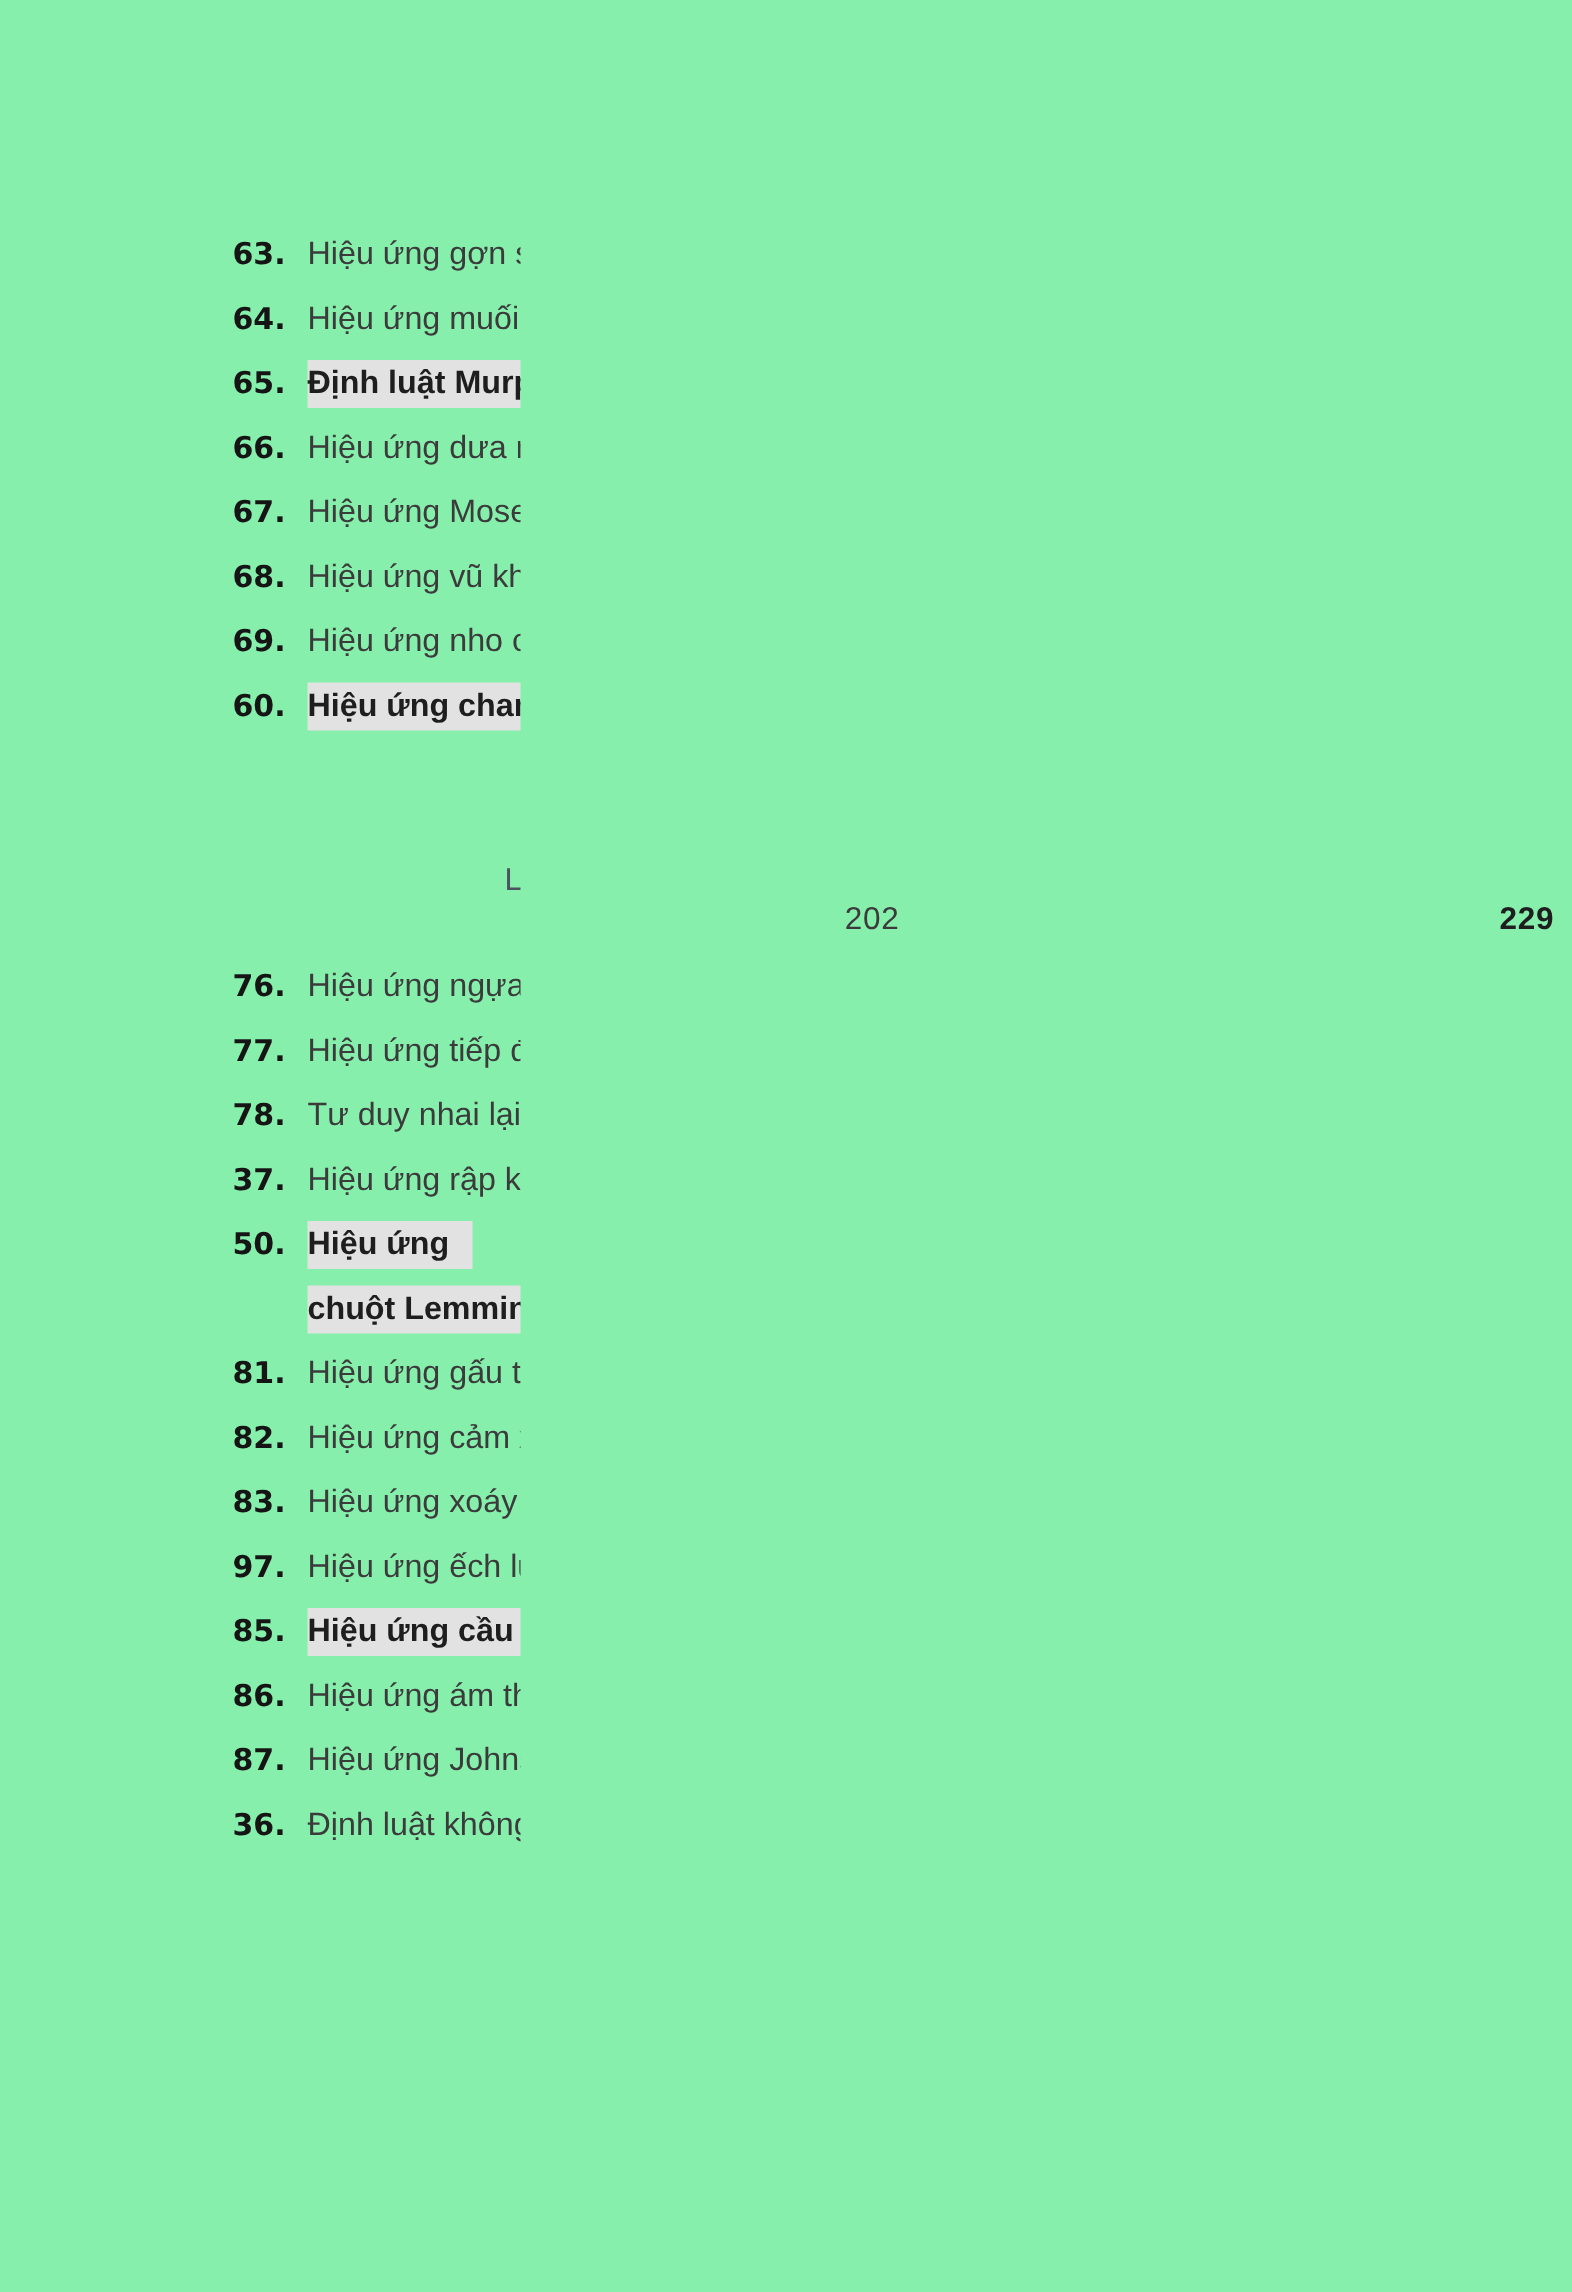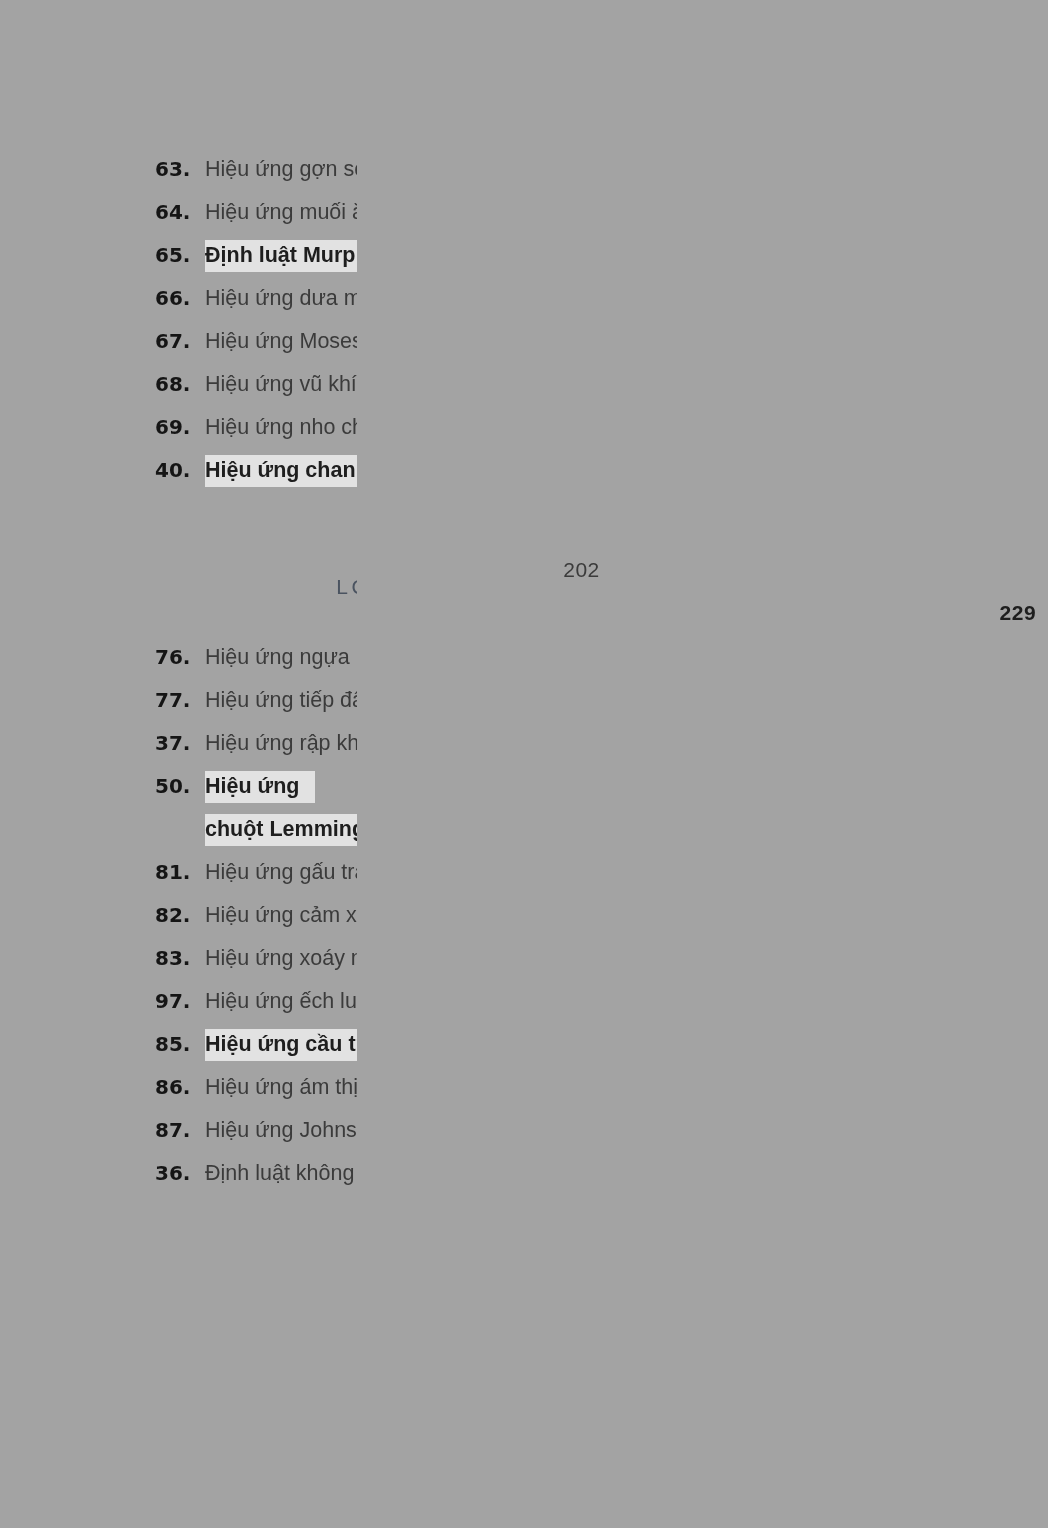--- a/index.html
+++ b/index.html
@@ -1,20 +1,20 @@
 <!DOCTYPE html>
 <html style="--hl: #e2e2e2; --subtitle: #4a5360;"><head>
 <meta charset="utf-8">
 <style>
   html, body { margin: 0; padding: 0; background: #ffffff; }
   .page {
     position: relative;
     width: 1048px;
     height: 1528px;
-    background: #a3a3a3;
+    background: #86efac;
     box-sizing: border-box;
     padding: 148px 143px 0 155px;
     font-family: "Liberation Sans", sans-serif;
     overflow: hidden;
   }
   .toc-grid {
     display: grid;
     grid-template-columns: 335px 335px;
     column-gap: 80px;
     align-items: start;
@@ -129,21 +129,21 @@
         <div class="entry">
           <span class="num">69.</span>
           <div class="entry-body">
             <div class="line">
               <span class="title">Hiệu ứng nho chua</span>
               <span class="page">158</span>
             </div>
           </div>
         </div>
         <div class="entry hl">
-          <span class="num">40.</span>
+          <span class="num">60.</span>
           <div class="entry-body">
             <div class="line hl-full">
               <span class="title">Hiệu ứng chanh ngọt</span>
               <span class="page">160</span>
             </div>
           </div>
         </div>
       </div>
     <div class="col" id="s1-right">
         <div class="entry">
@@ -219,20 +219,29 @@
         <div class="entry">
           <span class="num">77.</span>
           <div class="entry-body">
             <div class="line">
               <span class="title">Hiệu ứng tiếp đất</span>
               <span class="page">177</span>
             </div>
           </div>
         </div>
         <div class="entry">
+          <span class="num">78.</span>
+          <div class="entry-body">
+            <div class="line">
+              <span class="title">Tư duy nhai lại</span>
+              <span class="page">179</span>
+            </div>
+          </div>
+        </div>
+        <div class="entry">
           <span class="num">37.</span>
           <div class="entry-body">
             <div class="line">
               <span class="title">Hiệu ứng rập khuôn</span>
               <span class="page">182</span>
             </div>
           </div>
         </div>
         <div class="entry hl">
           <span class="num">50.</span>

